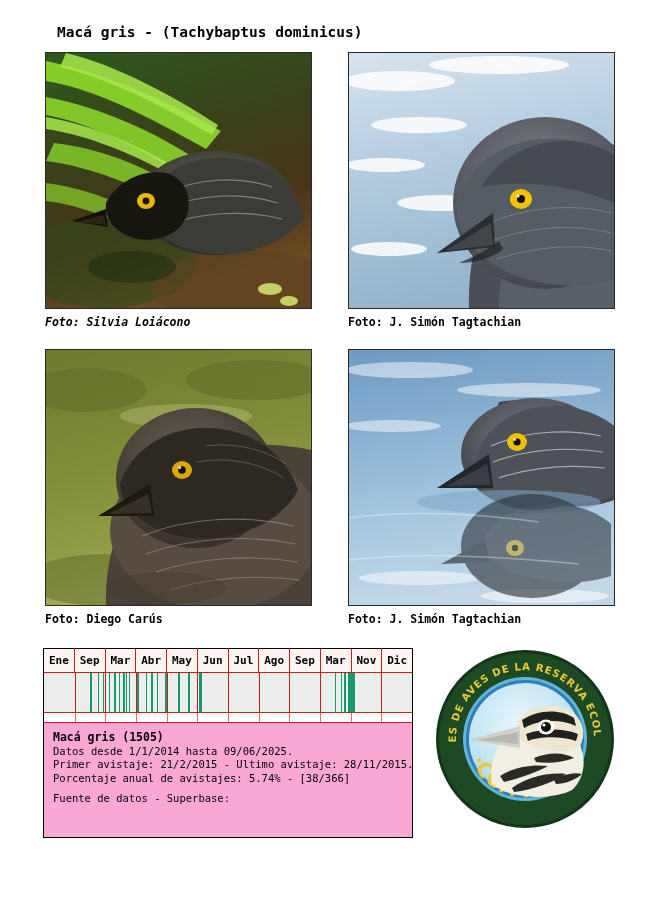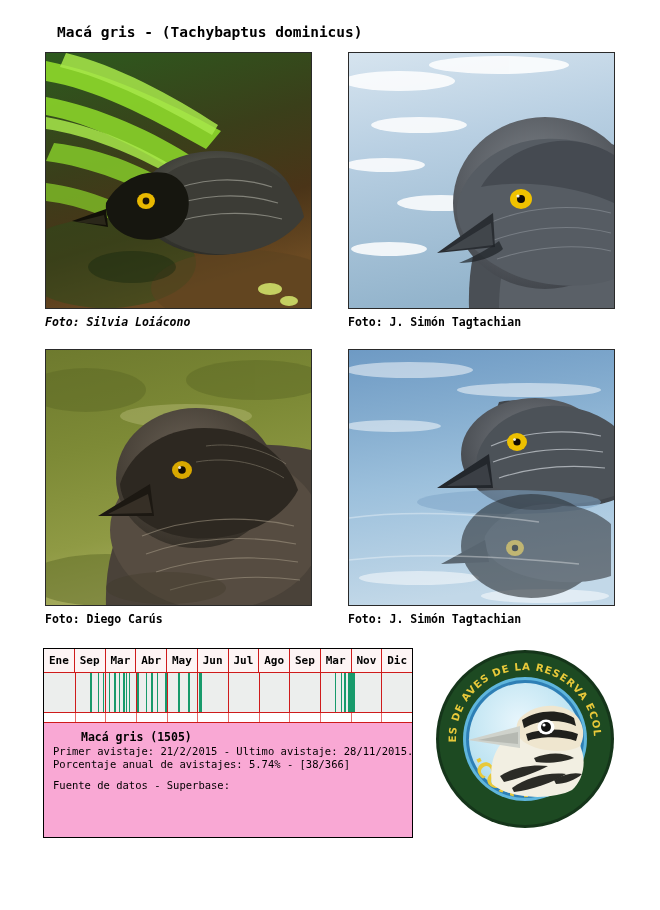--- a/index.html
+++ b/index.html
@@ -30,21 +30,21 @@
   .calhead .mcell:last-child{border-right:none;}
 
   .calband{position:relative;height:40px;background:#eceeed;border-bottom:1.5px solid #cf1b1b;box-sizing:border-box;}
   .mgrid{position:absolute;top:0;bottom:0;width:0;border-left:1.5px solid #cf1b1b;}
   .tick{position:absolute;top:0;bottom:0;background:#179a6b;}
 
   .calfoot{position:relative;height:10px;border-bottom:1.5px solid #cf1b1b;box-sizing:border-box;background:#fff;}
   .fgrid{position:absolute;top:0;bottom:0;width:0;border-left:1.2px solid #e86a6a;}
 
   .info{padding:8px 0 0 9px;font-size:10.5px;line-height:13.5px;}
-  .info .sp{font-weight:bold;font-size:11.5px;margin-left:28px;}
+  .info .sp{font-weight:bold;font-size:11.5px;}
   .info .eng{margin-bottom:8px;}
   .info .gap{height:7px;}
   .info div{white-space:nowrap;}
 
   
   .logo{position:absolute;left:434px;top:648px;width:182px;height:182px;}
   .logo svg{display:block;}
 </style>
 </head>
 <body>
@@ -306,20 +306,21 @@
         <div class="fgrid" style="left: 50%;"></div>
         <div class="fgrid" style="left: 58.3333%;"></div>
         <div class="fgrid" style="left: 66.6667%;"></div>
         <div class="fgrid" style="left: 75%;"></div>
         <div class="fgrid" style="left: 83.3333%;"></div>
         <div class="fgrid" style="left: 91.6667%;"></div>
       </div>
 
     <div class="info">
       <div class="sp">Macá gris (1505)</div>
+      <div>Datos desde 1/1/2014 hasta 09/06/2025.</div>
       <div>Primer avistaje: 21/2/2015 - Ultimo avistaje: 28/11/2015.</div>
       <div>Porcentaje anual de avistajes: 5.74% - [38/366]</div>
       <div class="gap"></div>
       <div>Fuente de datos - Superbase:</div>
     </div>
   </div>
 
   <div class="logo">
     <svg width="182" height="182" viewBox="0 0 182 182">
       <defs>

